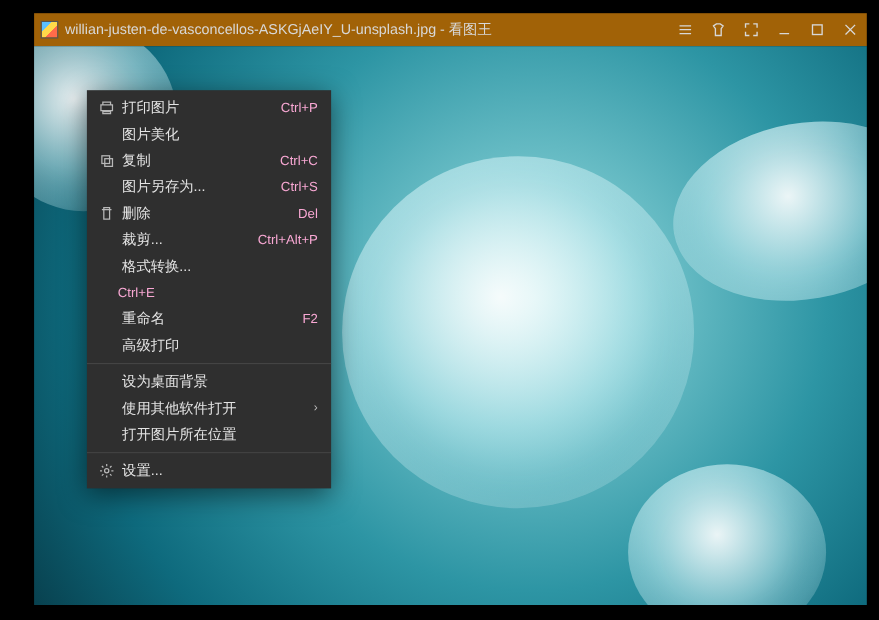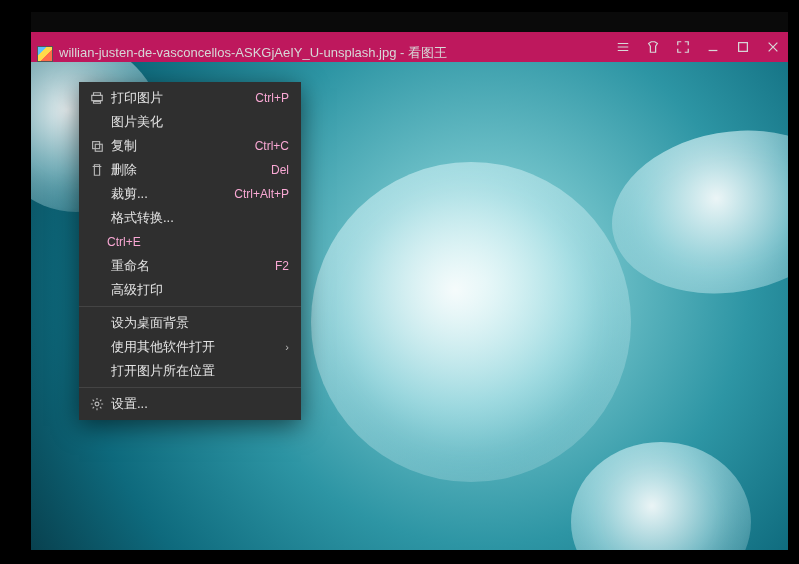--- a/index.html
+++ b/index.html
@@ -14,27 +14,26 @@
   .window {
     position: absolute;
     left: 31px; top: 12px;
     width: 757px; height: 538px;
     background: #0a0a0a;
     display: flex;
     flex-direction: column;
   }
   .titlebar {
     height: 30px;
-    background: #be185d;
+    background: #a16207;
     display: flex;
-    align-items: flex-end;
+    align-items: center;
     color: #d8d8d8;
     font-size: 13px;
     padding-left: 6px;
-    margin-top: 20px;
   }
   .titlebar .app-icon {
     width: 16px; height: 16px;
     margin-right: 6px;
     background: linear-gradient(135deg,#5cc0ff 0 30%,#ffd94a 30% 60%,#ff6b4a 60% 100%);
     border: 1px solid #555;
   }
   .titlebar .title { flex: 0 0 auto; white-space: nowrap; }
   .titlebar .spacer { flex: 1; }
   .titlebar .btn {
@@ -158,20 +157,25 @@
     <span class="ic">
         <svg viewBox="0 0 16 16">
           <rect x="3" y="3" width="8" height="8"></rect>
           <rect x="6" y="6" width="8" height="8"></rect>
         </svg>
       </span>
     <span class="label">复制</span>
     <span class="shortcut">Ctrl+C</span>
   </div>
   <div class="item">
+    <span class="ic"></span>
+    <span class="label">图片另存为...</span>
+    <span class="shortcut">Ctrl+S</span>
+  </div>
+  <div class="item">
     <span class="ic">
         <svg viewBox="0 0 16 16">
           <path d="M3 4h10M5 4V2h6v2M5 4v10h6V4"></path>
         </svg>
       </span>
     <span class="label">删除</span>
     <span class="shortcut">Del</span>
   </div>
   <div class="item">
     <span class="ic"></span>

